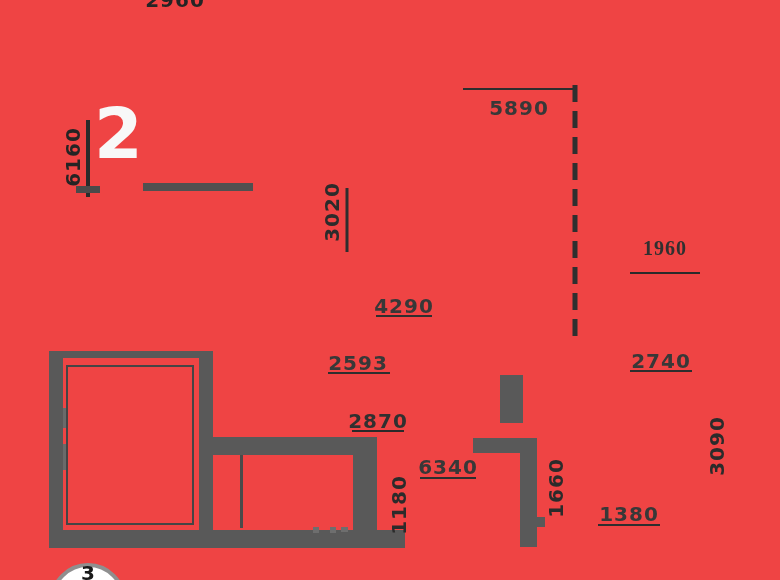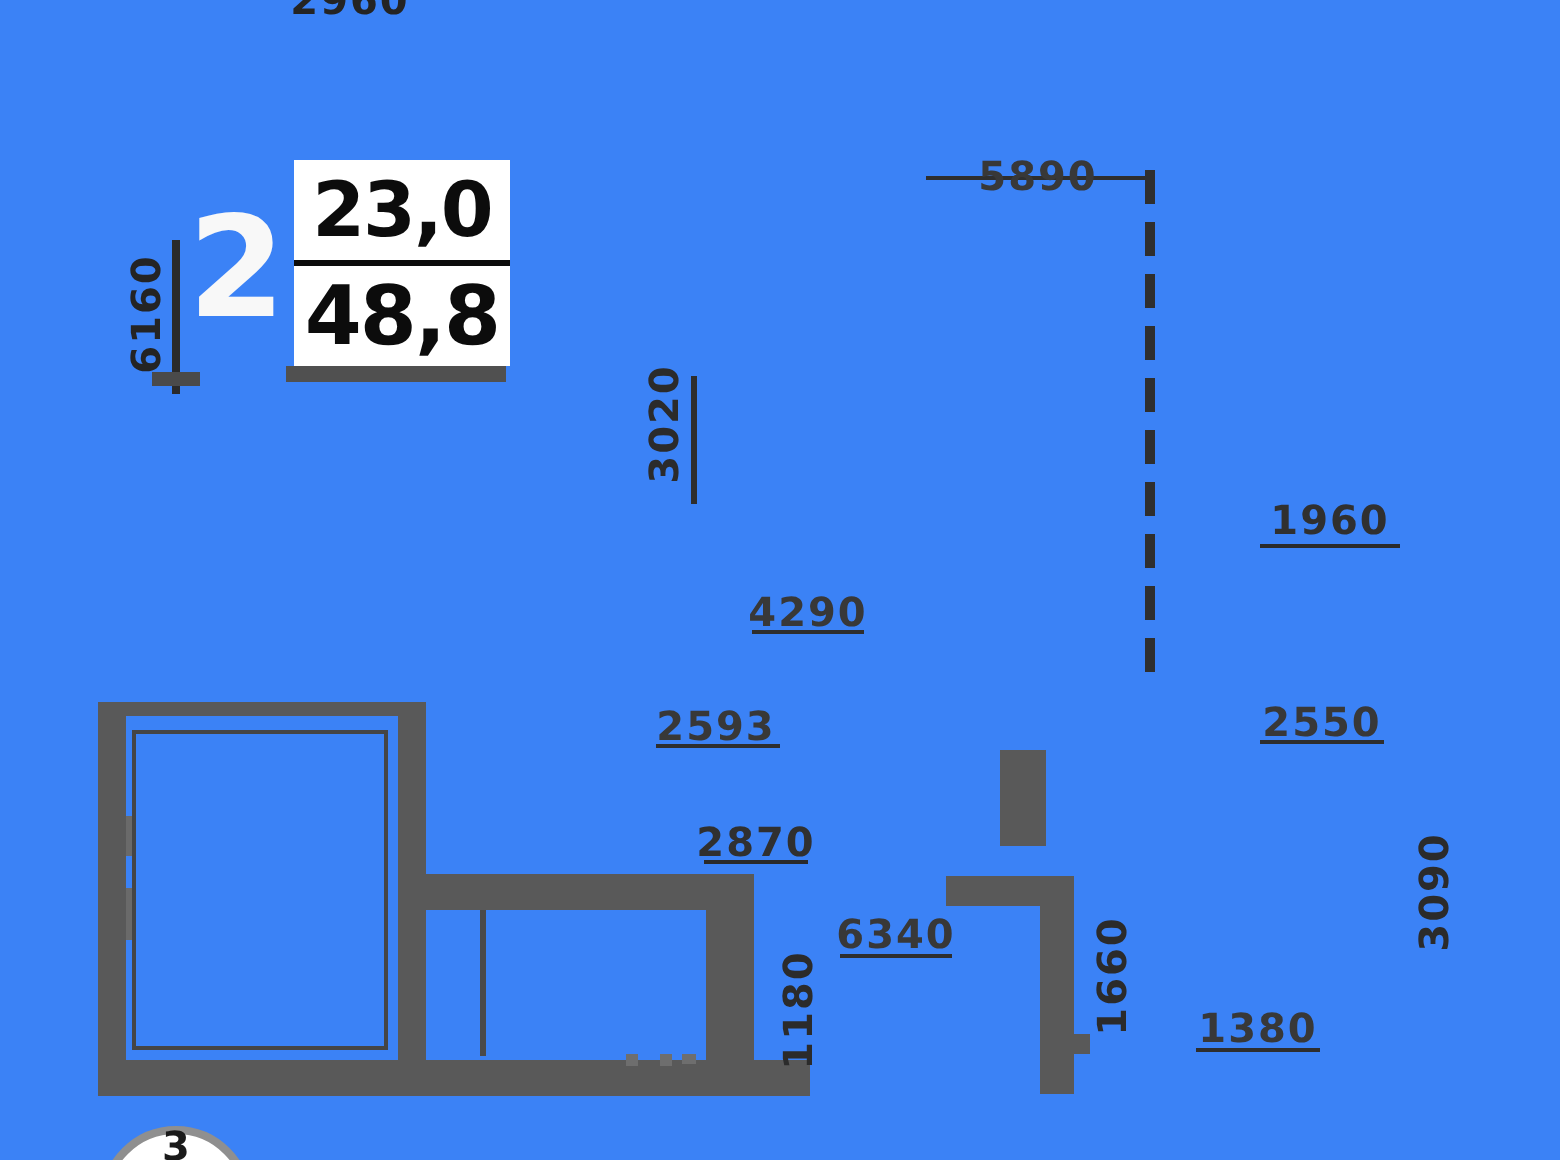--- a/index.html
+++ b/index.html
@@ -1,17 +1,17 @@
 <!DOCTYPE html>
 <html><head>
 <meta charset="utf-8">
 <style>
   html,body{margin:0;padding:0;background:#000;}
   #stage{
-    position:relative;width:780px;height:580px;background:#3b82f6;
+    position:relative;width:780px;height:580px;background:#ef4444;
     overflow:hidden;font-family:"DejaVu Sans",sans-serif;
   }
   svg.layer{position:absolute;left:0;top:0;}
   .dim{
     position:absolute;transform:translate(-50%,-50%);
     font-weight:bold;font-size:20px;color:#383838;letter-spacing:1px;
     white-space:nowrap;line-height:1;
   }
   .dim.vert{transform:translate(-50%,-50%) rotate(-90deg);}
   .dim.shade2{color:#303030;}
@@ -77,36 +77,32 @@
 
     <rect x="473" y="438" width="64" height="15" fill="#595959"></rect>
     <rect x="520" y="438" width="17" height="109" fill="#595959"></rect>
     <rect x="528" y="517" width="17" height="10" fill="#595959"></rect>
     <rect x="500" y="375" width="23" height="48" fill="#595959"></rect>
 
     <circle cx="88" cy="601" r="36" fill="#ffffff" stroke="#8f8f8f" stroke-width="4"></circle>
   </svg>
 
   <div class="dim shade4" style="left:175px;top:0px;">2960</div>
-  <div class="dim" style="left:519px;top:88px;">5890</div>
-  <div class="dim shade2" style="left:665px;top:260px;">1960</div>
+  <div class="dim" style="left:519px;top:108px;">5890</div>
+  <div class="dim shade2" style="left:665px;top:248px;font-family:Liberation Serif, serif;">1960</div>
   <div class="dim" style="left:404px;top:306px;">4290</div>
   <div class="dim" style="left:358px;top:363px;">2593</div>
-  <div class="dim" style="left:661px;top:361px;">2550</div>
+  <div class="dim" style="left:661px;top:361px;">2740</div>
   <div class="dim shade2" style="left:378px;top:421px;">2870</div>
   <div class="dim" style="left:448px;top:467px;">6340</div>
   <div class="dim" style="left:629px;top:514px;">1380</div>
   <div class="dim vert shade4" style="left:73px;top:157px;">6160</div>
   <div class="dim vert shade3" style="left:332px;top:212px;">3020</div>
   <div class="dim vert shade3" style="left:399px;top:505px;">1180</div>
   <div class="dim vert shade3" style="left:556px;top:488px;">1660</div>
   <div class="dim vert shade3" style="left:717px;top:446px;">3090</div>
 
   <div class="unit-shadow"></div>
   <div class="rooms-num">2</div>
-  <div class="unit-box">
-    <div class="unit-row top">23,0</div>
-    <div class="unit-row bottom">48,8</div>
-  </div>
 
   <div class="section-badge-label">3</div>
 
 </div>
 
 </body></html>

